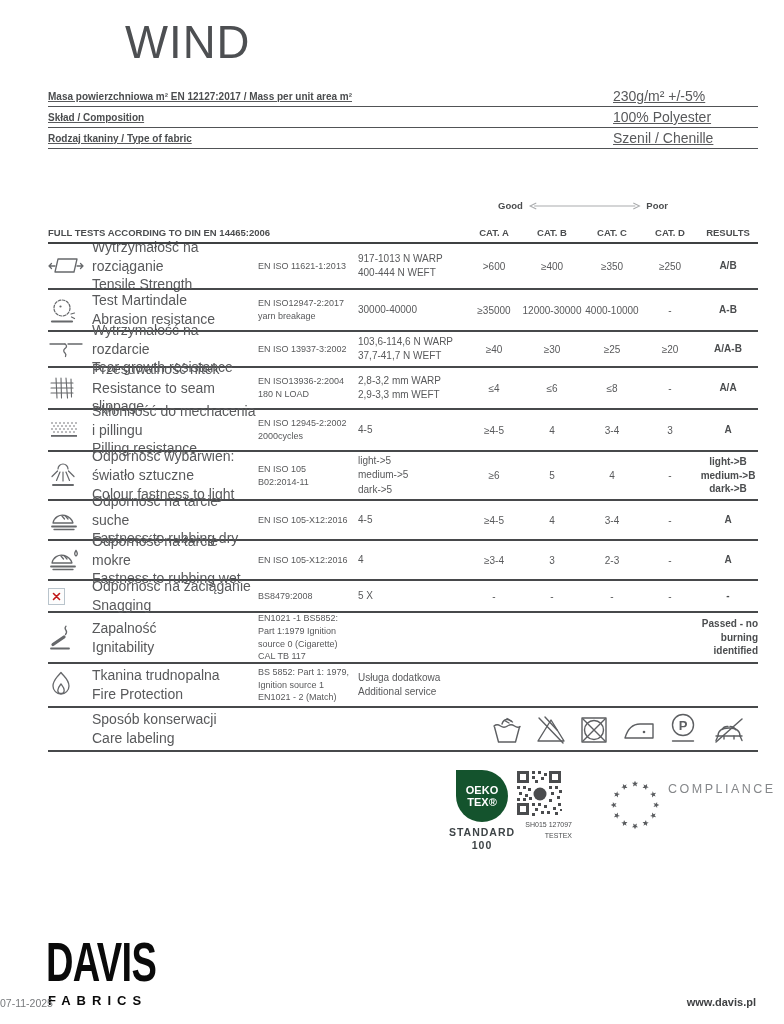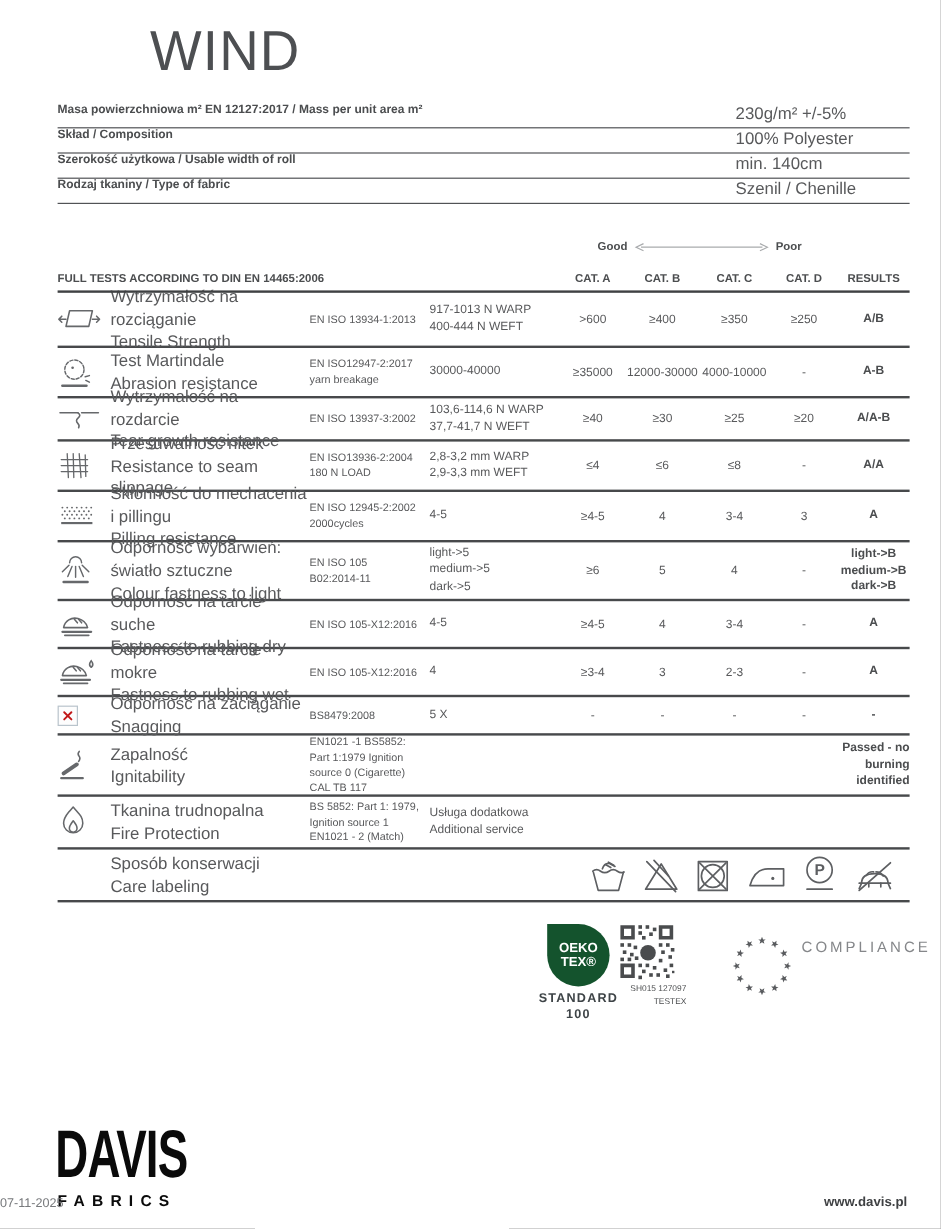--- a/index.html
+++ b/index.html
@@ -4,21 +4,21 @@
 <style>
   html,body{margin:0;padding:0;background:#888;}
   .page{
     position:relative;width:784px;height:1024px;background:#ffffff;
     font-family:"Liberation Sans", sans-serif;color:#58595b;overflow:hidden;
   }
   
   .title{position:absolute;left:125px;top:14px;font-size:47px;font-weight:400;color:#4d4f52;letter-spacing:1px;transform:scaleX(.97);transform-origin:left;}
   
   .info{position:absolute;left:48px;top:86px;width:710px;}
-  .info-row{display:flex;height:20px;border-bottom:1.5px solid #515356;}
+  .info-row{display:flex;align-items:center;height:20px;border-bottom:1.5px solid #515356;text-decoration:underline;}
   .info-label{flex:1;font-size:10px;font-weight:bold;color:#4b4d4f;}
   .info-value{width:145px;font-size:14px;color:#58595b;}
   
   .tests{position:absolute;left:48px;top:200px;width:710px;}
   .tests-head{position:relative;height:42px;border-bottom:2.5px solid #3f4143;}
   .scale{position:absolute;left:450px;top:0px;width:170px;display:flex;align-items:center;font-size:9.5px;font-weight:bold;color:#4b4d4f;}
   .scale-arrow{flex:1;height:10px;margin:0 5px;}
   .head-row{position:absolute;left:0;bottom:4px;width:710px;display:flex;align-items:center;}
   .head-title{width:418px;font-size:9.5px;font-weight:bold;color:#4b4d4f;}
   .hca{width:56px}.hcb{width:60px}.hcc{width:60px}.hcd{width:56px}.hcr{width:60px}
@@ -62,24 +62,20 @@
   <div class="info">
     <div class="info-row">
       <div class="info-label">Masa powierzchniowa m² EN 12127:2017 / Mass per unit area m²</div>
       <div class="info-value">230g/m² +/-5%</div>
     </div>
     <div class="info-row">
       <div class="info-label">Skład / Composition</div>
       <div class="info-value">100% Polyester</div>
     </div>
     <div class="info-row">
-      <div class="info-label">Szerokość użytkowa / Usable width of roll</div>
-      <div class="info-value">min. 140cm</div>
-    </div>
-    <div class="info-row">
       <div class="info-label">Rodzaj tkaniny / Type of fabric</div>
       <div class="info-value">Szenil / Chenille</div>
     </div>
   </div>
 
   <div class="tests">
     <div class="tests-head">
       <div class="scale">
         <span>Good</span>
         <svg class="scale-arrow" viewBox="0 0 110 10" preserveAspectRatio="none">
@@ -102,21 +98,21 @@
     <div class="trow" style="height:46px">
       <div class="ci icon">
         <svg width="36" height="24" viewBox="0 0 36 24" fill="none" stroke="#66686b" stroke-width="1.3" stroke-linecap="round" stroke-linejoin="round">
           <path d="M10 5 h19 l-3 13 h-19 z"></path>
             <path d="M7 12 H1 M3.5 9.5 L1 12 l2.5 2.5"></path>
             <path d="M29 12 h6 M32.5 9.5 L35 12 l-2.5 2.5"></path>
         </svg>
       </div>
       <div class="cn">Wytrzymałość na rozciąganie
 Tensile Strength</div>
-      <div class="cs">EN ISO 13934-1:2013</div>
+      <div class="cs">EN ISO 11621-1:2013</div>
       <div class="cv">917-1013 N WARP
 400-444 N WEFT</div>
       <div class="ca">&gt;600</div>
       <div class="cb">≥400</div>
       <div class="cc">≥350</div>
       <div class="cd">≥250</div>
       <div class="cr">A/B</div>
     </div>
 
     <div class="trow" style="height:42px">

